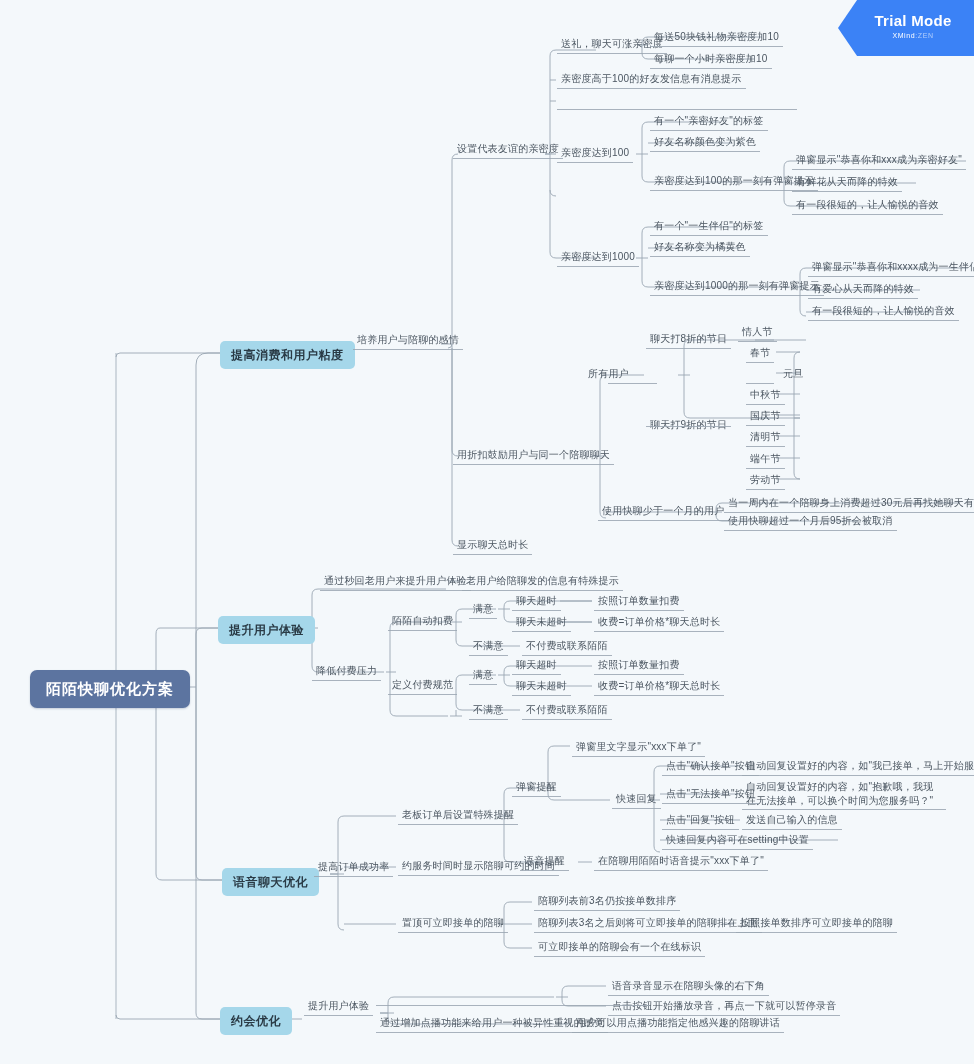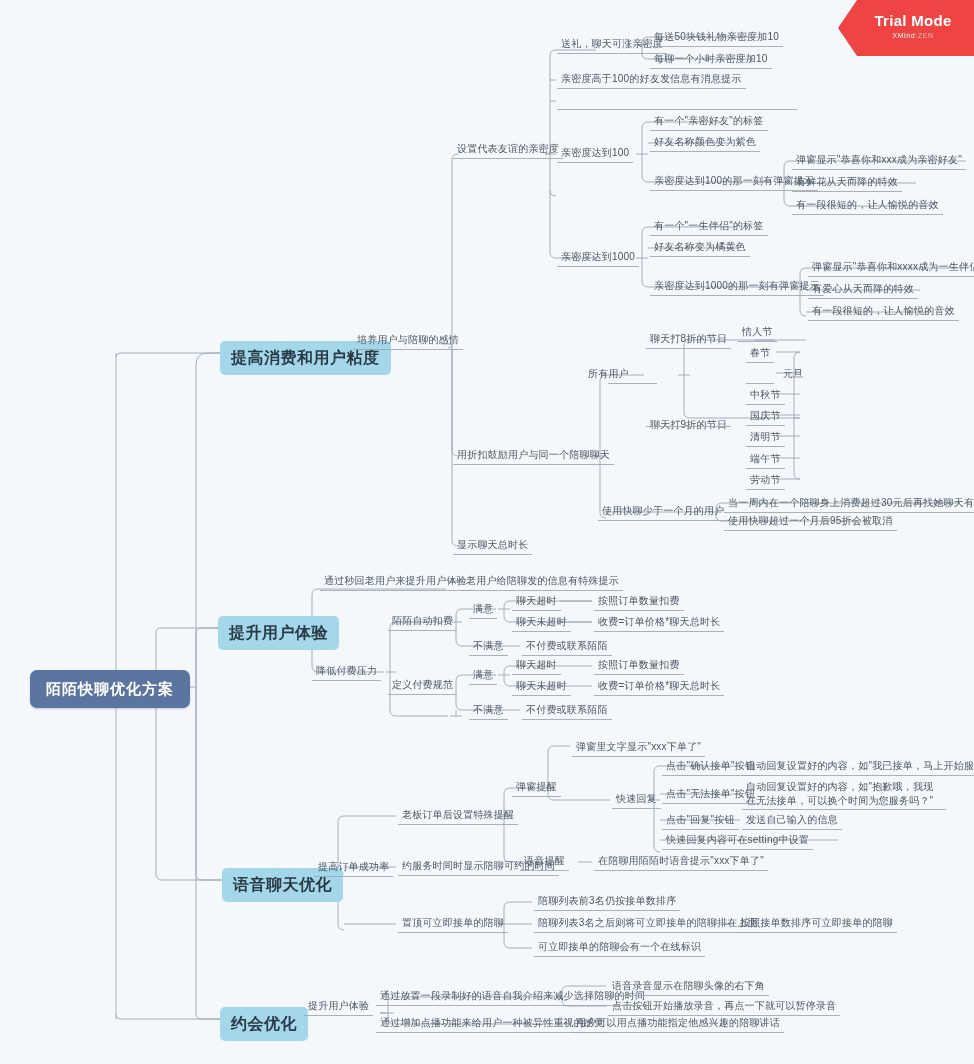--- a/index.html
+++ b/index.html
@@ -42,41 +42,41 @@
     border-radius: 7px;
     padding: 9px 16px;
     letter-spacing: 1px;
     box-shadow: 0 1px 2px rgba(60,80,120,.25);
   }
   
   .n-main {
     background: #a5d7ea;
     color: #2a3b46;
     font-weight: bold;
-    font-size: 16px;
+    font-size: 12px;
     border-radius: 5px;
     padding: 6px 11px;
     letter-spacing: .5px;
   }
   
   .n-sub {
     color: #4a5560;
     font-size: 10px;
     padding: 2px 4px 3px 4px;
     letter-spacing: .2px;
   }
   .n-sub.wrap { white-space: normal; }
   
   .trial {
     position: absolute;
     right: 0;
     top: 0;
     width: 136px;
     height: 56px;
-    background: #ef4444;
+    background: #3b82f6;
     color: #fff;
     text-align: center;
     -webkit-clip-path: polygon(14% 0, 100% 0, 100% 100%, 14% 100%, 0 50%);
     clip-path: polygon(14% 0, 100% 0, 100% 100%, 14% 100%, 0 50%);
     padding-left: 14px;
     box-sizing: border-box;
   }
   .trial .t1 {
     font-size: 15px;
     font-weight: bold;
@@ -374,21 +374,20 @@
 
   <div class="node n-sub" style="left:398px; top:857px;">约服务时间时显示陪聊可约的时间</div>
 
   <div class="node n-sub" style="left:398px; top:914px;">置顶可立即接单的陪聊</div>
   <div class="node n-sub" style="left:534px; top:892px;">陪聊列表前3名仍按接单数排序</div>
   <div class="node n-sub" style="left:534px; top:914px;">陪聊列表3名之后则将可立即接单的陪聊排在上面</div>
   <div class="node n-sub" style="left:736px; top:914px;">按照接单数排序可立即接单的陪聊</div>
   <div class="node n-sub" style="left:534px; top:938px;">可立即接单的陪聊会有一个在线标识</div>
 
   <div class="node n-sub" style="left:304px; top:997px;">提升用户体验</div>
-  <div class="node n-sub" style="left:376px; top:987px;">通过放置一段录制好的语音自我介绍来减少选择陪聊的时间</div>
   <div class="node n-sub" style="left:608px; top:977px;">语音录音显示在陪聊头像的右下角</div>
   <div class="node n-sub" style="left:376px; top:1014px;">通过增加点播功能来给用户一种被异性重视的感觉</div>
   <div class="node n-sub" style="left:608px; top:997px;">点击按钮开始播放录音，再点一下就可以暂停录音</div>
   <div class="node n-sub" style="left:572px; top:1014px;">用户可以用点播功能指定他感兴趣的陪聊讲话</div>
 
 <div style="position: absolute; left: 353px; top: 349px; width: 110px; height: 1px; background: rgb(154, 166, 178); opacity: 0.85;"></div>
     <div style="position: absolute; left: 453px; top: 158px; width: 110px; height: 1px; background: rgb(154, 166, 178); opacity: 0.85;"></div>
     <div style="position: absolute; left: 557px; top: 53px; width: 110px; height: 1px; background: rgb(154, 166, 178); opacity: 0.85;"></div>
     <div style="position: absolute; left: 650px; top: 46px; width: 133px; height: 1px; background: rgb(154, 166, 178); opacity: 0.85;"></div>
     <div style="position: absolute; left: 650px; top: 68px; width: 122px; height: 1px; background: rgb(154, 166, 178); opacity: 0.85;"></div>

